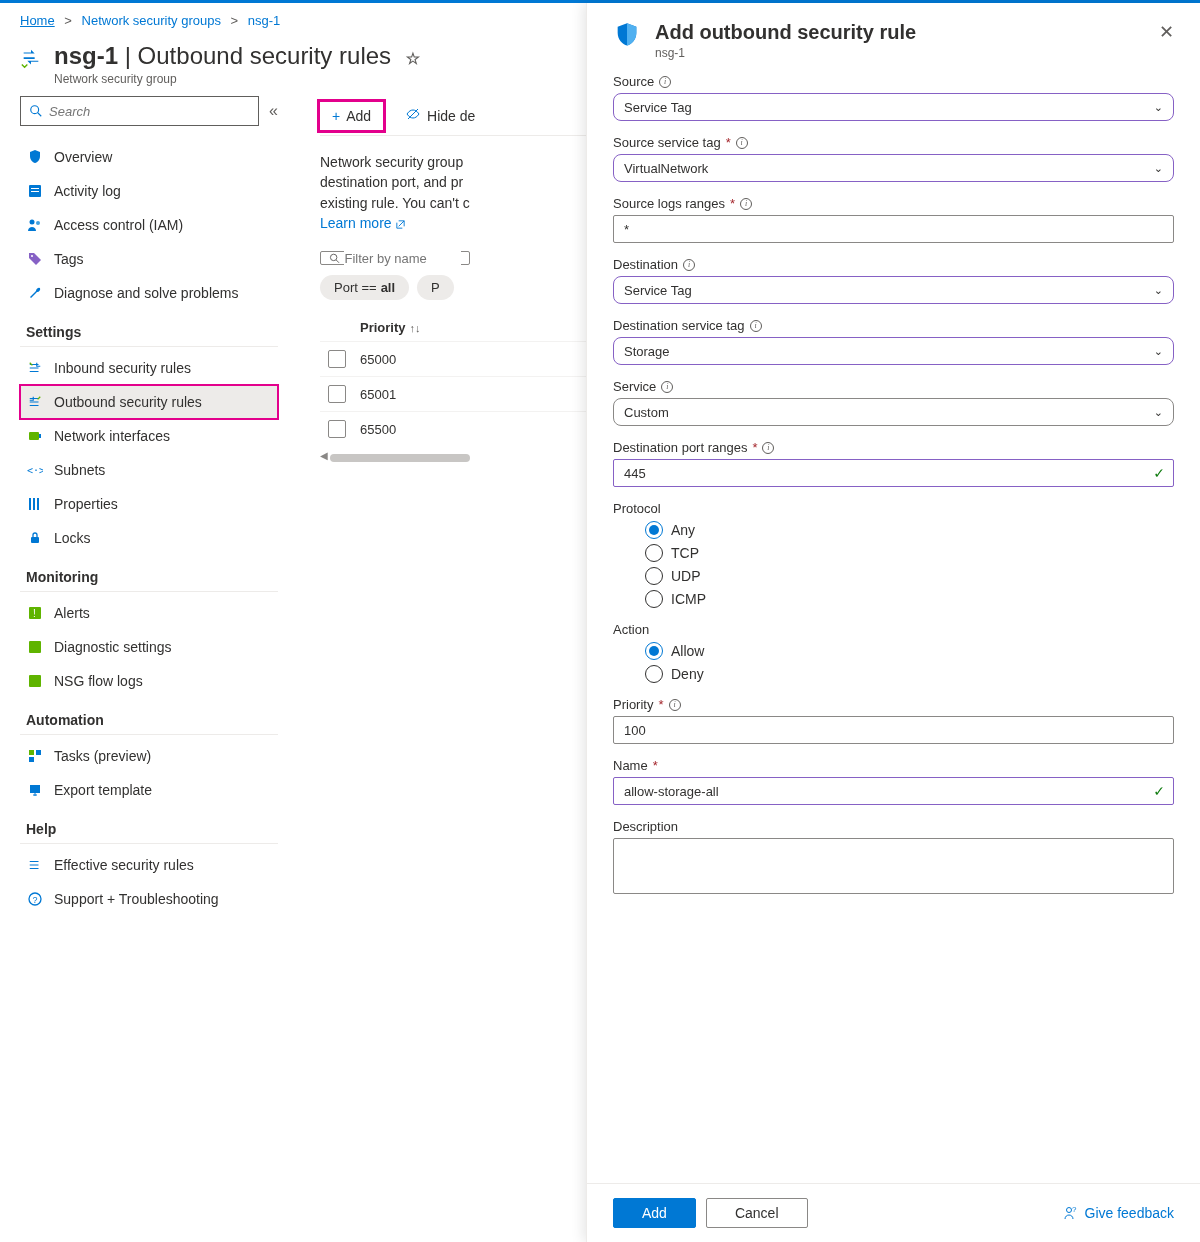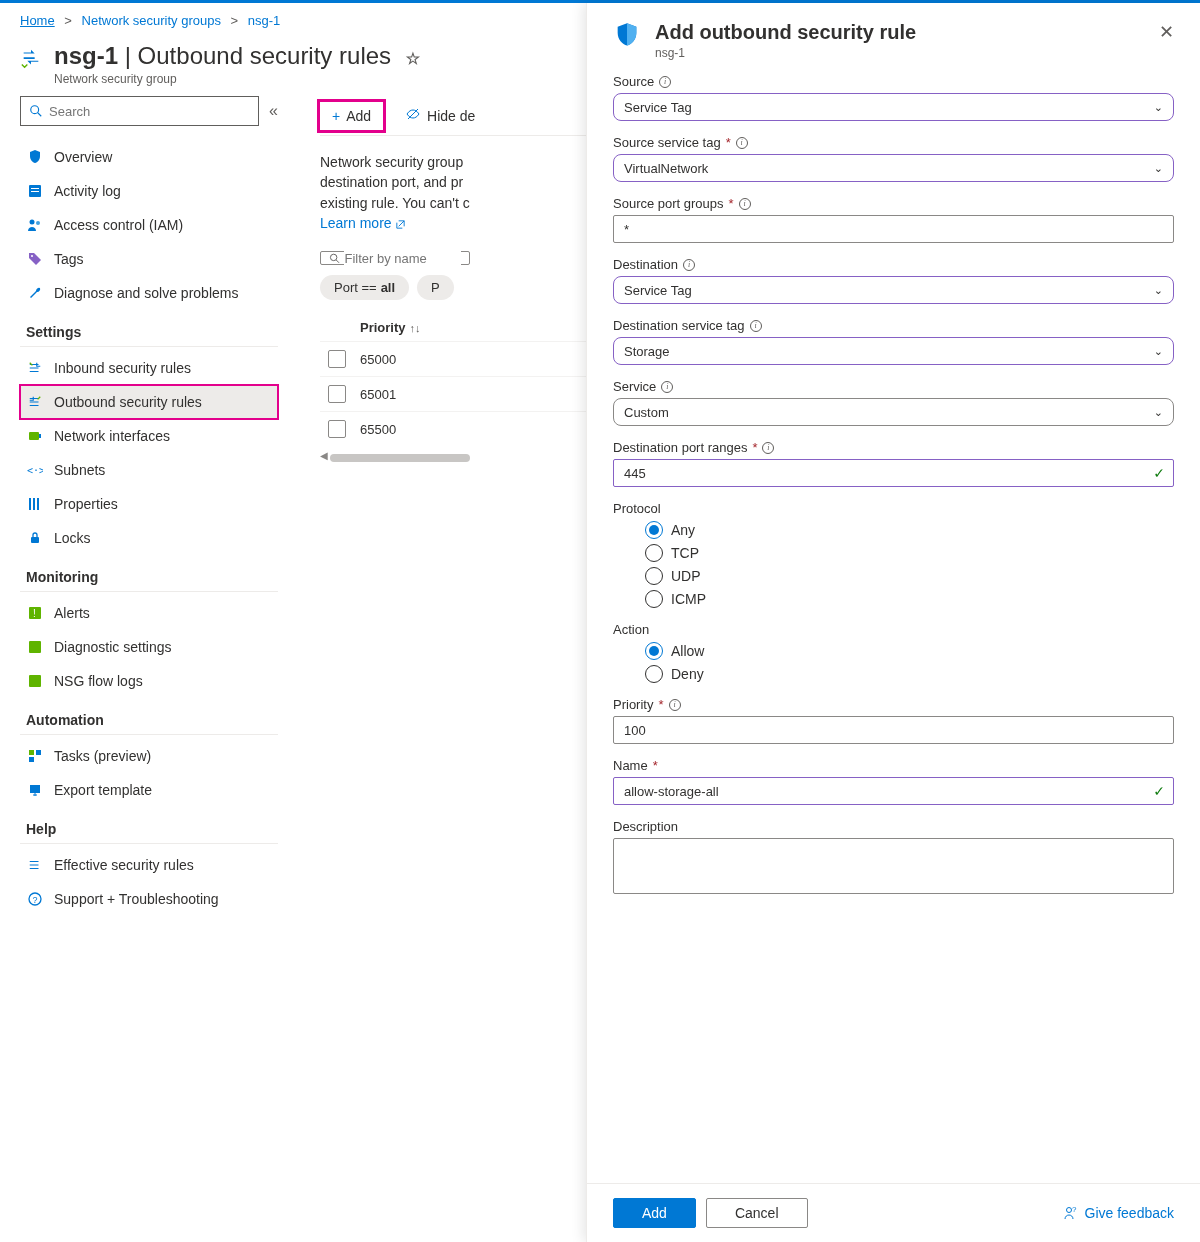--- a/index.html
+++ b/index.html
@@ -12,21 +12,21 @@
   .header { display: flex; align-items: flex-start; padding: 6px 20px 10px; gap: 12px; }
   .header-icon svg { width: 22px; height: 22px; margin-top: 6px; }
   .header-title { font-size: 24px; font-weight: 600; color: #323130; }
   .header-title .bold { font-weight: 700; }
   .header-title .light { font-weight: 400; }
   .header-sub { font-size: 12px; color: #605e5c; margin-top: 2px; }
   .layout { display: flex; }
   .sidebar { width: 290px; padding: 0 12px 0 20px; }
   .search-row { display: flex; align-items: center; gap: 10px; margin-bottom: 14px; }
   .search-box { flex: 1; display: flex; align-items: center; border: 1px solid #605e5c; height: 30px; padding: 0 8px; background: #fff; }
-  .search-box input { border: none; outline: none; flex: 1; font-size: 13px; margin-left: 6px; }
+  .search-box input { border: none; outline: none; flex: 1; font-size: 13px; margin-left: 6px; font-style: italic; }
   .collapse-btn { color: #605e5c; cursor: pointer; font-size: 16px; }
   .nav-item { display: flex; align-items: center; height: 34px; padding: 0 6px; gap: 10px; cursor: pointer; font-size: 14px; color: #323130; }
   .nav-item.active { background: #edebe9; }
   .nav-item.highlight { outline: 2px solid #e3008c; outline-offset: -1px; }
   .nav-icon { width: 18px; height: 18px; flex-shrink: 0; display: flex; align-items: center; justify-content: center; }
   .nav-section { font-size: 14px; font-weight: 600; color: #323130; padding: 14px 6px 6px; border-bottom: 1px solid #edebe9; margin-bottom: 4px; }
   .main { flex: 1; padding: 0 0 0 30px; position: relative; }
   .toolbar { display: flex; align-items: center; height: 40px; border-bottom: 1px solid #edebe9; gap: 10px; }
   .tool-btn { display: flex; align-items: center; gap: 6px; padding: 6px 12px; font-size: 14px; color: #323130; cursor: pointer; }
   .tool-btn.highlight { outline: 3px solid #e3008c; }
@@ -381,21 +381,21 @@
           <span class="req">*</span>
           <span class="info-icon">i</span>
         </div>
       <div class="select purple">
           <span>VirtualNetwork</span>
           <span class="chev">⌄</span>
         </div>
     </div>
     <div class="field">
       <div class="field-label">
-          <span>Source port groups</span>
+          <span>Source logs ranges</span>
           <span class="req">*</span>
           <span class="info-icon">i</span>
         </div>
       <div class="textinput">
           <span>*</span>
         </div>
     </div>
     <div class="field">
       <div class="field-label">
           <span>Destination</span>

